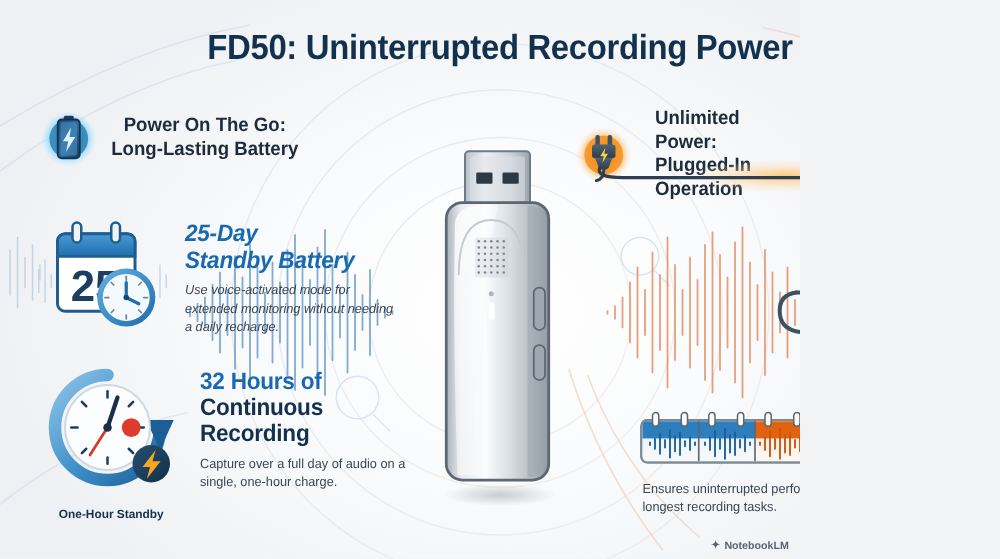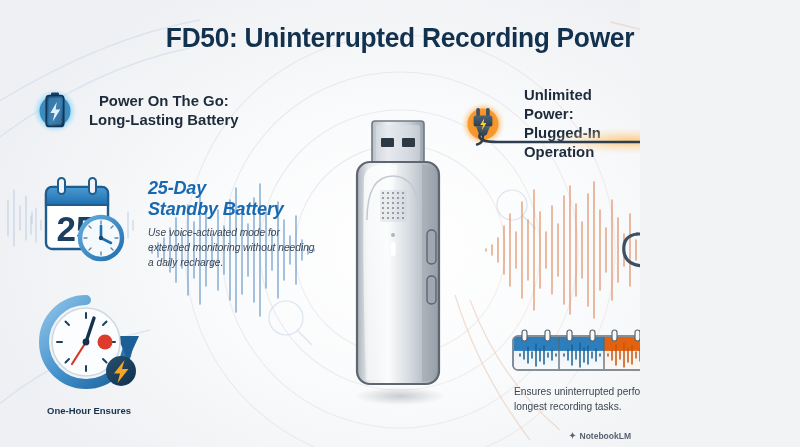--- a/index.html
+++ b/index.html
@@ -431,21 +431,29 @@
               <line x1="78.5" y1="70.5" x2="75" y2="67"></line>
           </g>
           <line x1="58" y1="50" x2="66" y2="26" stroke="#16304c" stroke-width="3.4" stroke-linecap="round"></line>
           <line x1="58" y1="50" x2="44" y2="72" stroke="#d23a2a" stroke-width="2.2" stroke-linecap="round"></line>
           <circle cx="58" cy="50" r="3.4" fill="#16304c"></circle>
           <circle cx="77" cy="50" r="7.5" fill="#dd3b2b"></circle>
 
           <circle cx="93" cy="79" r="15" fill="url(#gBoltBadge)"></circle>
           <path d="M 96.5 68 L 86 81.5 L 92 81.5 L 89.5 91 L 100.5 77 L 94 77 Z" fill="#f5a623"></path>
         </svg>
-        <div class="icon-cap">One-Hour Ensures</div>
+        <div class="icon-cap">One-Hour Standby</div>
+      </div>
+      <div style="padding-top:4px;">
+        <div class="feat-title" style="font-size:19px;">
+          <span class="blue">32 Hours of</span><br>
+          <span class="navy">Continuous</span><br>
+          <span class="navy">Recording</span>
+        </div>
+        <div class="feat-body" style="width:178px;">Capture over a full day of audio on a single, one-hour charge.</div>
       </div>
     </div>
   </div>
 
 
   <svg style="position:absolute; left:602px; top:172px; width:198px; height:118px;" viewBox="0 0 198 118">
     <defs>
       <linearGradient id="gScreen" x1="0" y1="0" x2="1" y2="1">
         <stop offset="0%" stop-color="#4c5f70"></stop>
           <stop offset="100%" stop-color="#2e3f4e"></stop>

